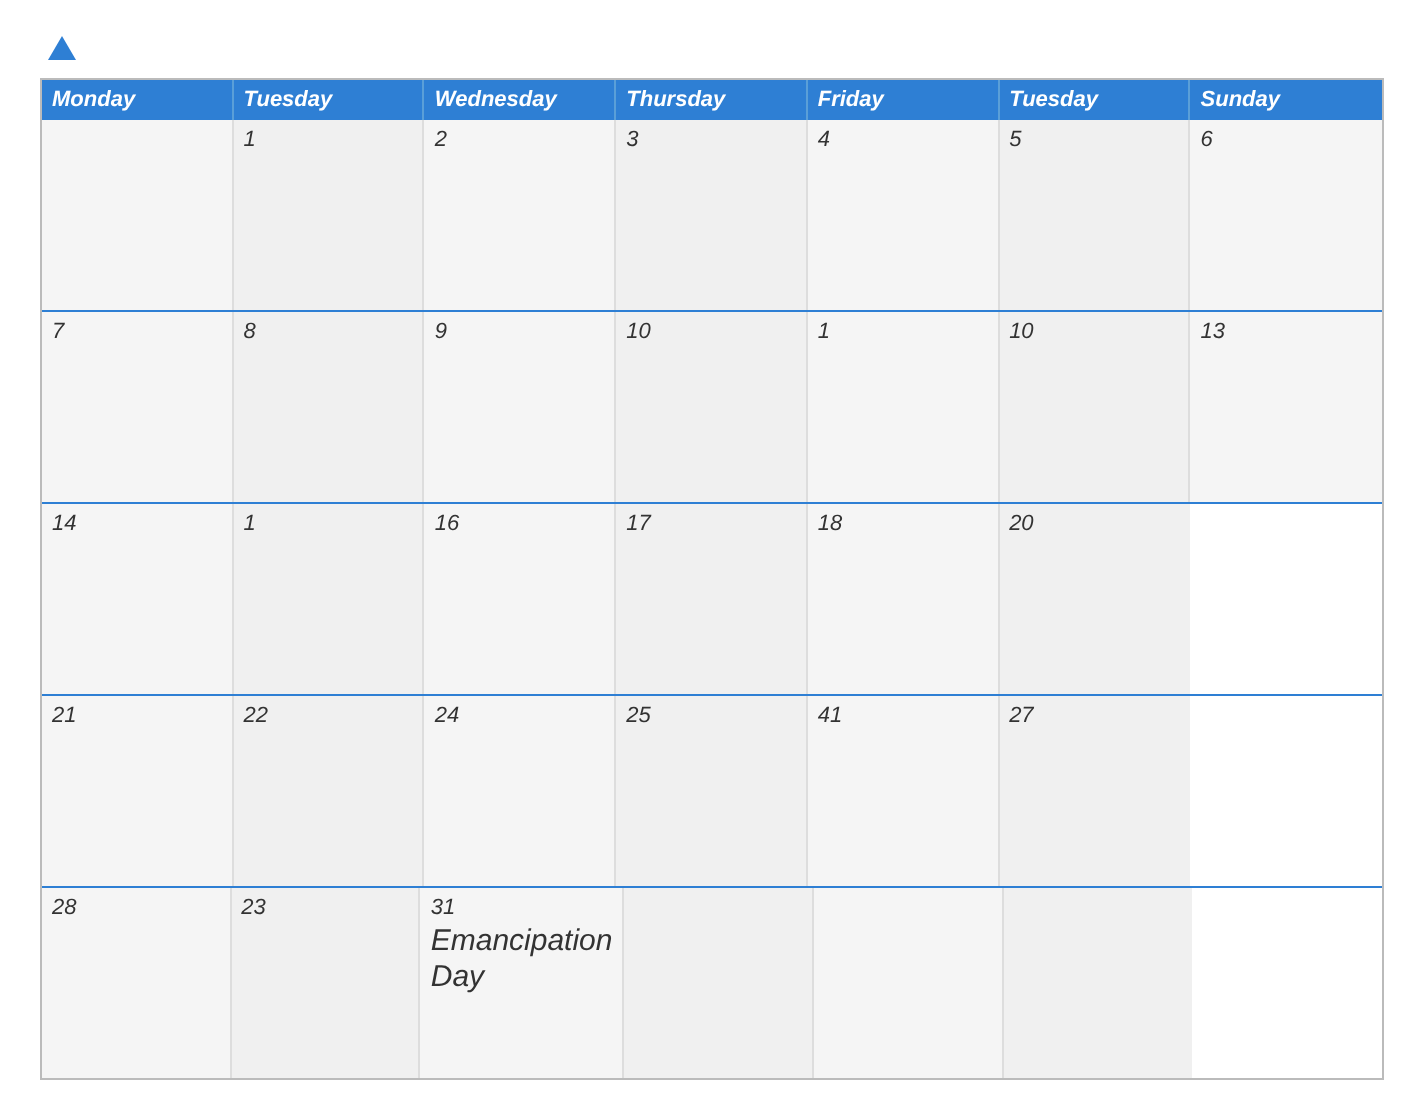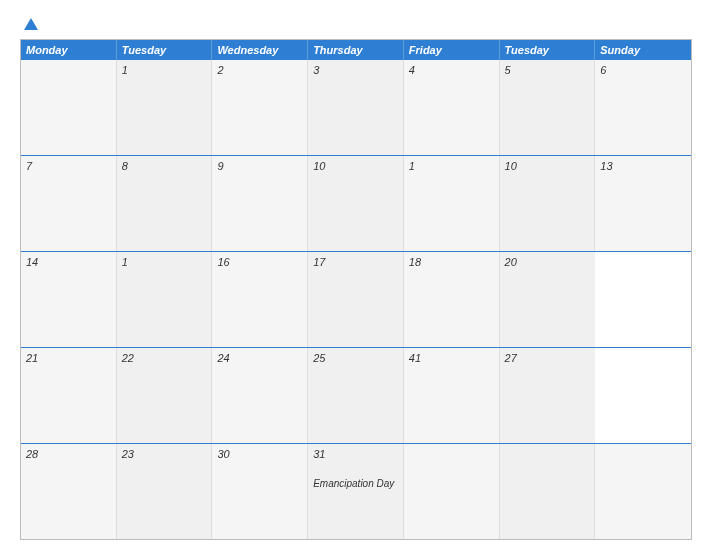--- a/index.html
+++ b/index.html
@@ -119,23 +119,23 @@
     }
     .cal-cell:last-child {
       border-right: none;
     }
     .day-num {
       font-size: 11px;
       color: #333;
       display: block;
     }
     .holiday-label {
-      font-size: 10px;
-      color: #333;
-      margin-top: 18px;
+      font-size: 15px;
+      color: #333;
+      margin-top: 2px;
       display: block;
       line-height: 1.2;
     }
     .empty-cell {
       background: #f5f5f5;
     }
   </style>
 </head>
 <body>
 
@@ -250,23 +250,20 @@
           </div>
         </div>
         <div class="cal-week">
           <div class="cal-cell">
             <span class="day-num">28</span>
           </div>
           <div class="cal-cell">
             <span class="day-num">23</span>
           </div>
           <div class="cal-cell">
-            <span class="day-num">30</span>
-          </div>
-          <div class="cal-cell">
             <span class="day-num">31</span>
             <span class="holiday-label">Emancipation Day</span>
           </div>
           <div class="cal-cell empty-cell"></div>
           <div class="cal-cell empty-cell"></div>
           <div class="cal-cell empty-cell"></div>
         </div>
       </div>
   </div>
 </div>

